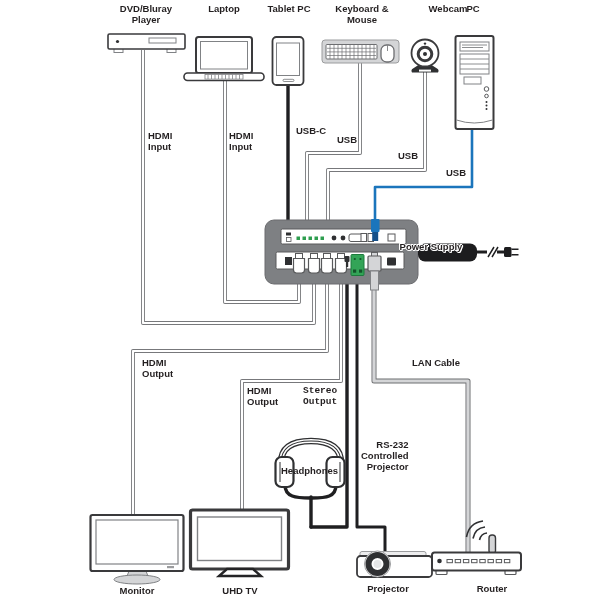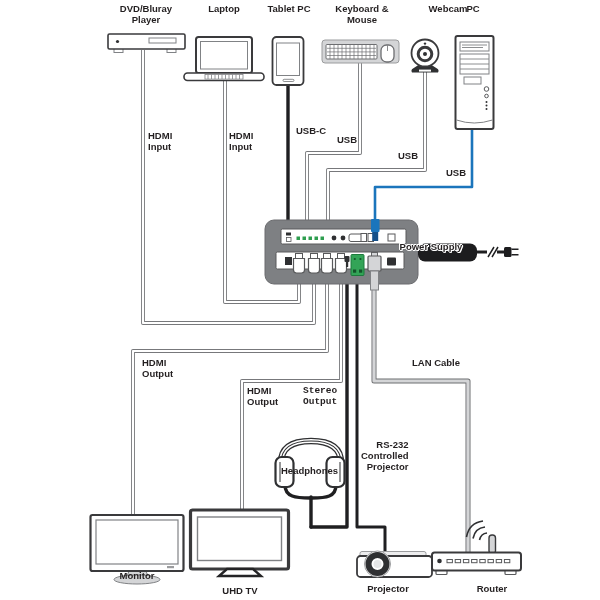--- a/index.html
+++ b/index.html
@@ -284,17 +284,17 @@
   <div class="lbl" style="left:247px;top:385px;">HDMI
 Output</div>
   <div class="lbl rt" style="left:303px;top:385px;width:40px;">Stereo
 Output</div>
   <div class="lbl" style="left:281px;top:421px;margin-top:44px;">Headphones</div>
   <div class="lbl" style="left:372px;top:357px;margin-left:40px;">LAN Cable</div>
   <div class="lbl" style="left:361px;top:439px;text-align:right;">RS-232
 Controlled
 Projector</div>
 
-  <div class="lbl ctr" style="left:137px;top:570px;">Monitor</div>
+  <div class="lbl ctr" style="left:137px;top:585px;">Monitor</div>
   <div class="lbl ctr" style="left:240px;top:585px;">UHD TV</div>
   <div class="lbl ctr" style="left:388px;top:583px;">Projector</div>
   <div class="lbl ctr" style="left:492px;top:583px;">Router</div>
 </div>
 
 </body></html>

